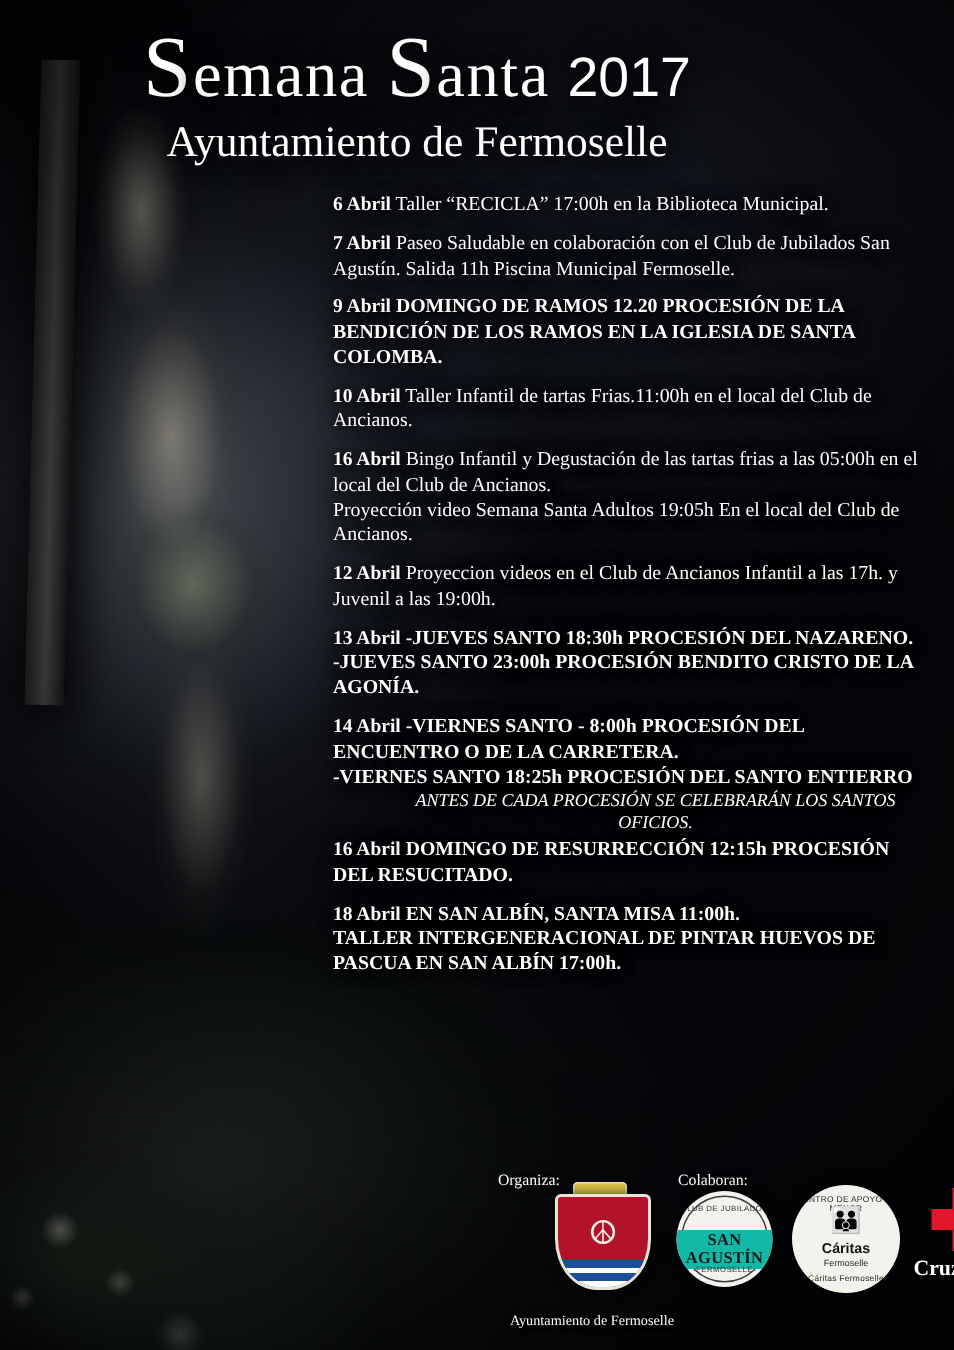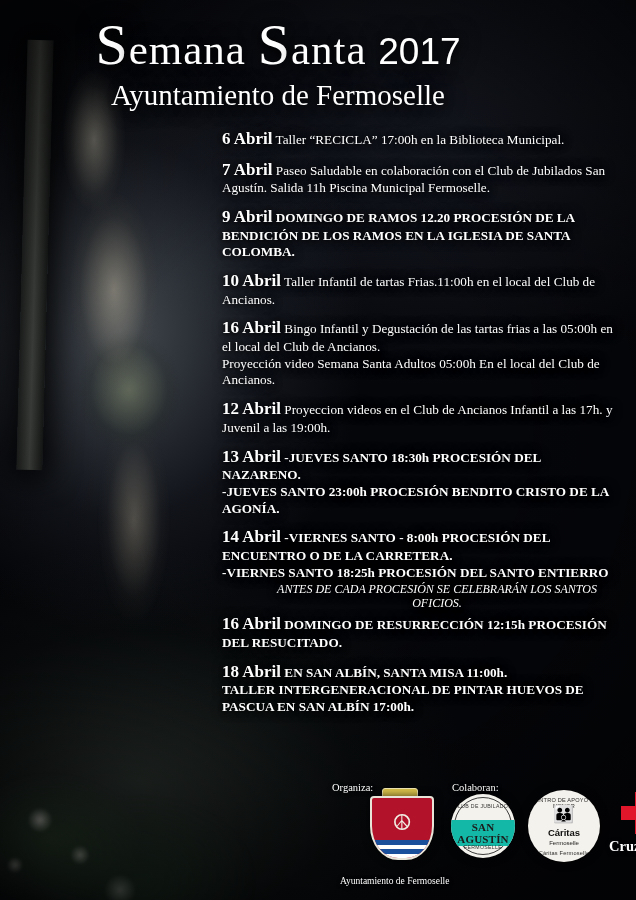--- a/index.html
+++ b/index.html
@@ -118,21 +118,21 @@
     line-height: 1.27;
     text-shadow: 0 1px 5px rgba(0,0,0,0.95), 0 0 12px rgba(0,0,0,0.85);
   }
   .entry {
     margin-bottom: 9px;
   }
   .entry.tight { margin-bottom: 3px; }
   .entry p { margin: 0; }
   .date {
     font-weight: bold;
-    font-size: 17px;
+    font-size: 13px;
   }
   .strong {
     font-weight: bold;
   }
   .note {
     display: block;
     text-align: center;
     font-style: italic;
     font-size: 12px;
     padding-left: 30px;
@@ -357,21 +357,21 @@
     <div class="entry">
       <p><span class="date">9 Abril</span> <span class="strong">DOMINGO DE RAMOS 12.20 PROCESIÓN DE LA BENDICIÓN DE LOS RAMOS EN LA IGLESIA DE SANTA COLOMBA.</span></p>
     </div>
 
     <div class="entry">
       <p><span class="date">10  Abril</span> <span>Taller Infantil de tartas Frias.11:00h en el local del Club de Ancianos.</span></p>
     </div>
 
     <div class="entry">
       <p><span class="date">16 Abril</span> <span>Bingo Infantil y Degustación de las tartas frias a las 05:00h en el local del Club de Ancianos.</span></p>
-      <p>Proyección video Semana Santa Adultos 05:00h En el local del Club de Ancianos.</p>
+      <p>Proyección video Semana Santa Adultos 19:05h En el local del Club de Ancianos.</p>
     </div>
 
     <div class="entry">
       <p><span class="date">12 Abril</span> <span>Proyeccion videos en el Club de Ancianos Infantil a las 17h. y  Juvenil a las 19:00h.</span></p>
     </div>
 
     <div class="entry">
       <p><span class="date">13 Abril</span> <span class="strong">-JUEVES SANTO 18:30h PROCESIÓN DEL NAZARENO.</span></p>
       <p class="strong">-JUEVES SANTO 23:00h PROCESIÓN BENDITO CRISTO DE LA AGONÍA.</p>
     </div>

